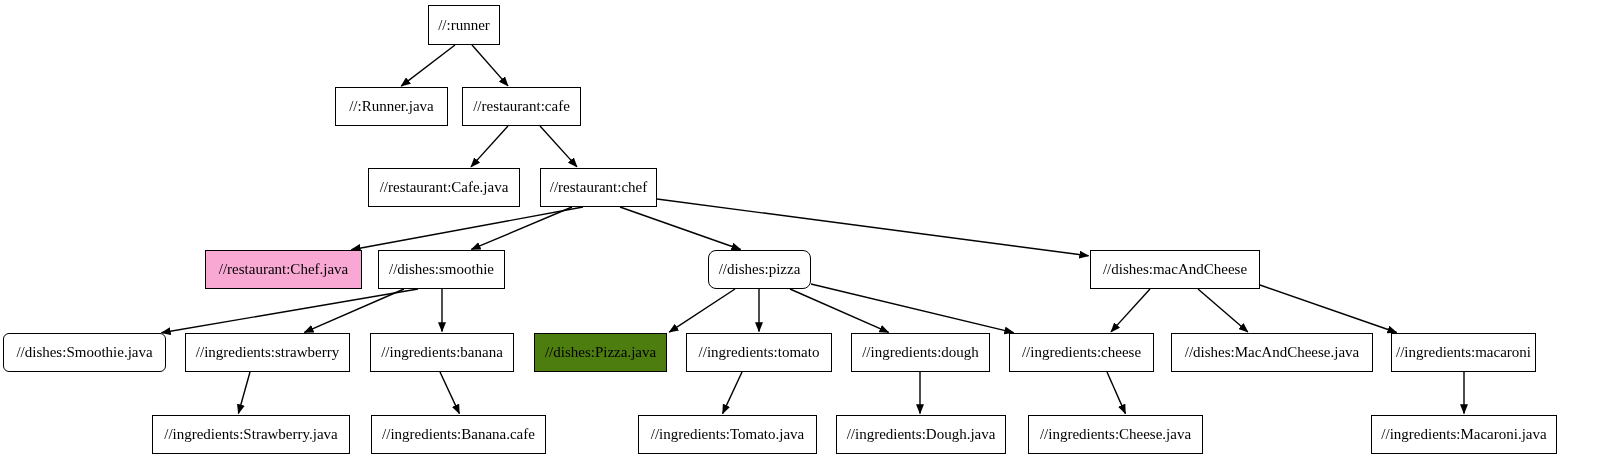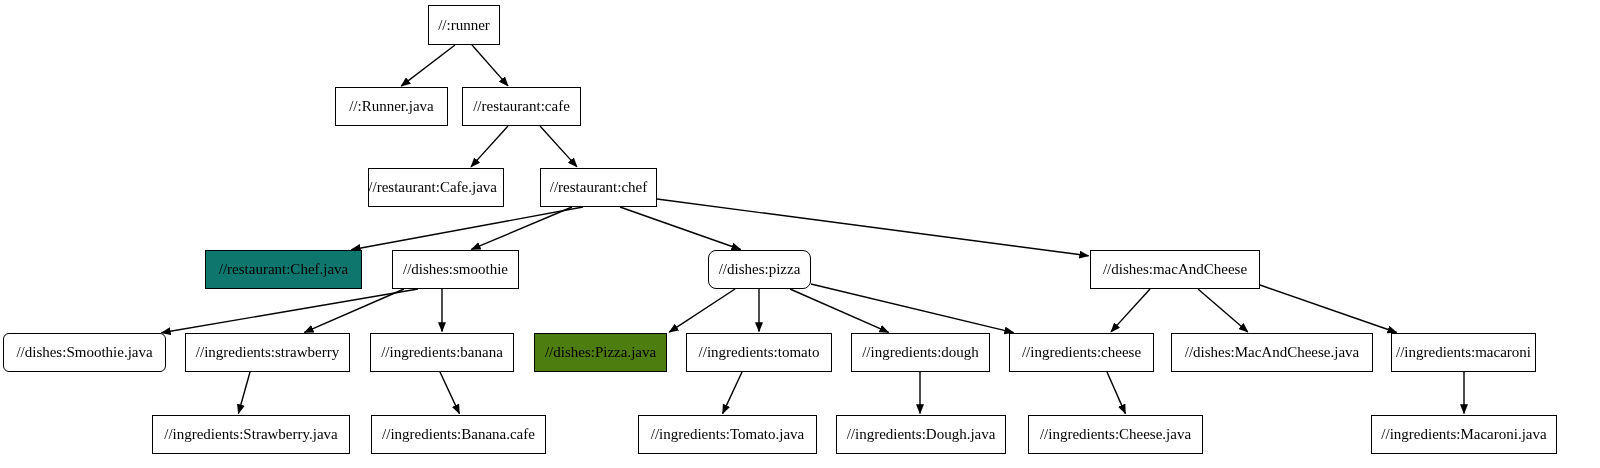--- a/index.html
+++ b/index.html
@@ -84,30 +84,30 @@
   <div id="nodes-group">
       <div class="node" style="left: 428px; top: 5px; width: 72px; height: 40px; background: rgb(255, 255, 255); border-color: rgb(0, 0, 0);">
         <span class="node-label">//:runner</span>
       </div>
       <div class="node" style="left: 335px; top: 87px; width: 113px; height: 39px; background: rgb(255, 255, 255); border-color: rgb(0, 0, 0);">
         <span class="node-label">//:Runner.java</span>
       </div>
       <div class="node" style="left: 462px; top: 87px; width: 119px; height: 39px; background: rgb(255, 255, 255); border-color: rgb(0, 0, 0);">
         <span class="node-label">//restaurant:cafe</span>
       </div>
-      <div class="node" style="left: 368px; top: 168px; width: 136px; height: 39px; background: rgb(255, 255, 255); border-color: rgb(0, 0, 0); justify-content: flex-end;">
+      <div class="node" style="left: 368px; top: 168px; width: 152px; height: 39px; background: rgb(255, 255, 255); border-color: rgb(0, 0, 0);">
         <span class="node-label">//restaurant:Cafe.java</span>
       </div>
       <div class="node" style="left: 540px; top: 168px; width: 117px; height: 39px; background: rgb(255, 255, 255); border-color: rgb(0, 0, 0);">
         <span class="node-label">//restaurant:chef</span>
       </div>
-      <div class="node" style="left: 205px; top: 250px; width: 157px; height: 39px; background: #0f766e; border-color: rgb(0, 0, 0);">
+      <div class="node" style="left: 205px; top: 250px; width: 157px; height: 39px; background: #f9a8d4; border-color: rgb(0, 0, 0);">
         <span class="node-label">//restaurant:Chef.java</span>
       </div>
-      <div class="node" style="left: 378px; top: 250px; width: 127px; height: 39px; background: rgb(255, 255, 255); border-color: rgb(0, 0, 0); margin-left: 14px;">
+      <div class="node" style="left: 378px; top: 250px; width: 127px; height: 39px; background: rgb(255, 255, 255); border-color: rgb(0, 0, 0);">
         <span class="node-label">//dishes:smoothie</span>
       </div>
       <div class="node" style="left: 708px; top: 250px; width: 103px; height: 39px; background: rgb(255, 255, 255); border-color: rgb(0, 0, 0); border-radius: 8px;">
         <span class="node-label">//dishes:pizza</span>
       </div>
       <div class="node" style="left: 1090px; top: 250px; width: 170px; height: 39px; background: rgb(255, 255, 255); border-color: rgb(0, 0, 0);">
         <span class="node-label">//dishes:macAndCheese</span>
       </div>
       <div class="node" style="left: 3px; top: 333px; width: 163px; height: 39px; background: rgb(255, 255, 255); border-color: rgb(0, 0, 0); border-radius: 6px;">
         <span class="node-label">//dishes:Smoothie.java</span>

